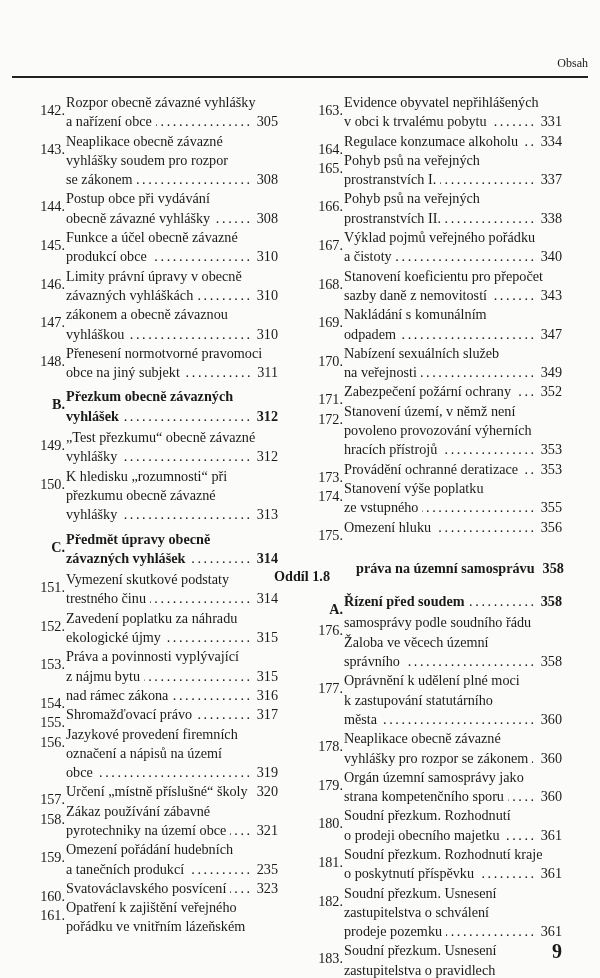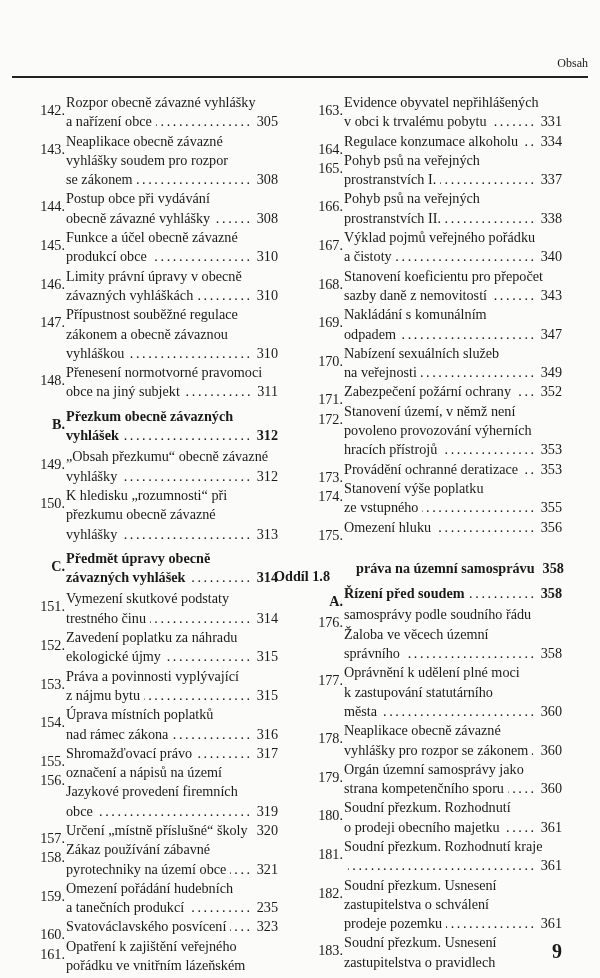--- a/index.html
+++ b/index.html
@@ -20,21 +20,21 @@
   .entry { position: relative; padding-left: 26px; }
   .entry .num { position: absolute; left: 0; top: 8px; width: 25px; text-align: right; }
   .entry .line { display: block; white-space: nowrap; }
   .entry .last { display: flex; align-items: baseline; }
   .entry .last .txt { white-space: nowrap; }
   .entry .last .dots { flex: 1; overflow: hidden; white-space: nowrap; margin: 0 4px; letter-spacing: 2.6px; text-align: right; direction: rtl; }
   .entry .last .pg { white-space: nowrap; }
   .entry.section { font-weight: bold; margin-top: 5px; margin-bottom: 2px; }
   .entry.section .num { font-weight: bold; }
   .entry.section .dots { font-weight: normal; }
-  .entry.division { font-weight: bold; margin-top: 22px; margin-bottom: 6px; padding-left: 38px; }
+  .entry.division { font-weight: bold; margin-top: 22px; margin-bottom: 14px; padding-left: 38px; }
   .entry.division .num { left: -44px; width: 78px; text-align: left; }
   .page-number {
     position: absolute; right: 38px; top: 940px; font-size: 20px; font-weight: bold;
   }
 </style>
 </head>
 <body>
 
 <div class="header-title">Obsah</div>
 <div class="header-rule"></div>
@@ -81,21 +81,20 @@
       <span class="num">146.</span>
       <span class="line">Limity právní úpravy v obecně</span>
       <span class="line last">
         <span class="txt">závazných vyhláškách</span>
         <span class="dots">............................................................</span>
         <span class="pg">310</span>
       </span>
     </div>
     <div class="entry">
       <span class="num">147.</span>
-      <span class="line">Přípustnost souběžné regulace</span>
       <span class="line">zákonem a obecně závaznou</span>
       <span class="line last">
         <span class="txt">vyhláškou</span>
         <span class="dots">............................................................</span>
         <span class="pg">310</span>
       </span>
     </div>
     <div class="entry">
       <span class="num">148.</span>
       <span class="line">Přenesení normotvorné pravomoci</span>
@@ -109,21 +108,21 @@
       <span class="num">B.</span>
       <span class="line">Přezkum obecně závazných</span>
       <span class="line last">
         <span class="txt">vyhlášek</span>
         <span class="dots">............................................................</span>
         <span class="pg">312</span>
       </span>
     </div>
     <div class="entry">
       <span class="num">149.</span>
-      <span class="line">„Obsah přezkumu“ obecně závazné</span>
+      <span class="line">„Test přezkumu“ obecně závazné</span>
       <span class="line last">
         <span class="txt">vyhlášky</span>
         <span class="dots">............................................................</span>
         <span class="pg">312</span>
       </span>
     </div>
     <div class="entry">
       <span class="num">150.</span>
       <span class="line">K hledisku „rozumnosti“ při</span>
       <span class="line">přezkumu obecně závazné</span>
@@ -164,39 +163,38 @@
       <span class="num">153.</span>
       <span class="line">Práva a povinnosti vyplývající</span>
       <span class="line last">
         <span class="txt">z nájmu bytu</span>
         <span class="dots">............................................................</span>
         <span class="pg">315</span>
       </span>
     </div>
     <div class="entry">
       <span class="num">154.</span>
-      <span class="line">Úprava místních poplatků</span>
       <span class="line last">
         <span class="txt">nad rámec zákona</span>
         <span class="dots">............................................................</span>
         <span class="pg">316</span>
       </span>
     </div>
     <div class="entry">
       <span class="num">155.</span>
       <span class="line last">
         <span class="txt">Shromažďovací právo</span>
         <span class="dots">............................................................</span>
         <span class="pg">317</span>
       </span>
     </div>
     <div class="entry">
       <span class="num">156.</span>
+      <span class="line">Jazykové provedení firemních</span>
       <span class="line">označení a nápisů na území</span>
-      <span class="line">Jazykové provedení firemních</span>
       <span class="line last">
         <span class="txt">obce</span>
         <span class="dots">............................................................</span>
         <span class="pg">319</span>
       </span>
     </div>
     <div class="entry">
       <span class="num">157.</span>
       <span class="line last">
         <span class="txt">Určení „místně příslušné“ školy</span>
@@ -411,20 +409,21 @@
       <span class="line last">
         <span class="txt">o prodeji obecního majetku</span>
         <span class="dots">............................................................</span>
         <span class="pg">361</span>
       </span>
     </div>
     <div class="entry">
       <span class="num">181.</span>
       <span class="line">Soudní přezkum. Rozhodnutí kraje</span>
       <span class="line last">
+        <span class="txt">o poskytnutí příspěvku</span>
         <span class="dots">............................................................</span>
         <span class="pg">361</span>
       </span>
     </div>
     <div class="entry">
       <span class="num">182.</span>
       <span class="line">Soudní přezkum. Usnesení</span>
       <span class="line">zastupitelstva o schválení</span>
       <span class="line last">
         <span class="txt">prodeje pozemku</span>

